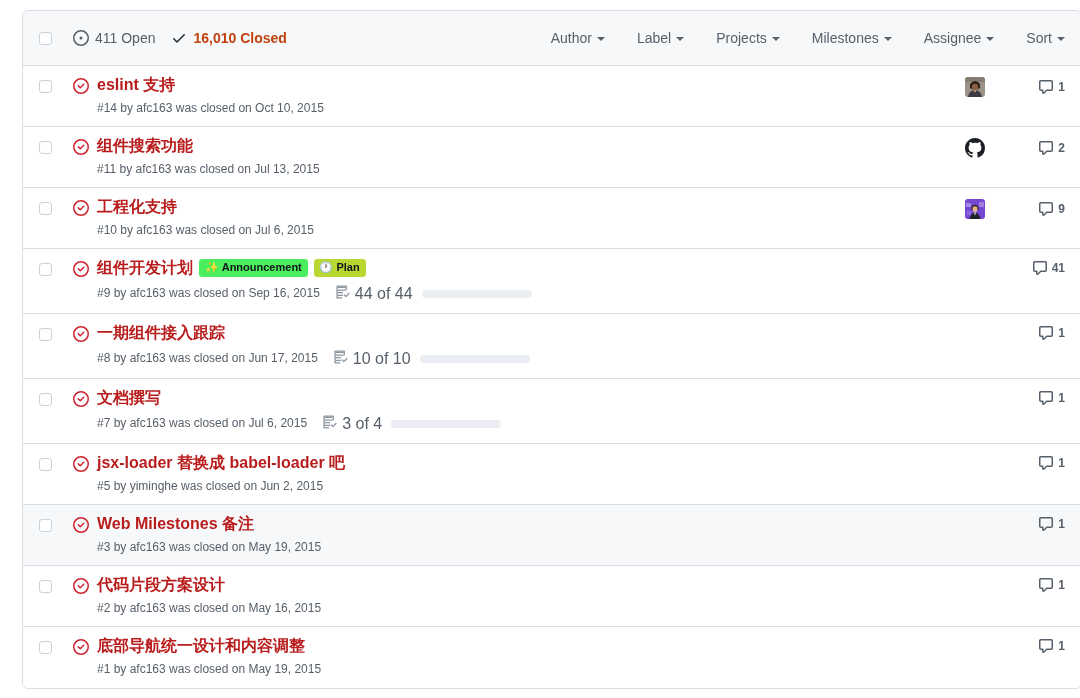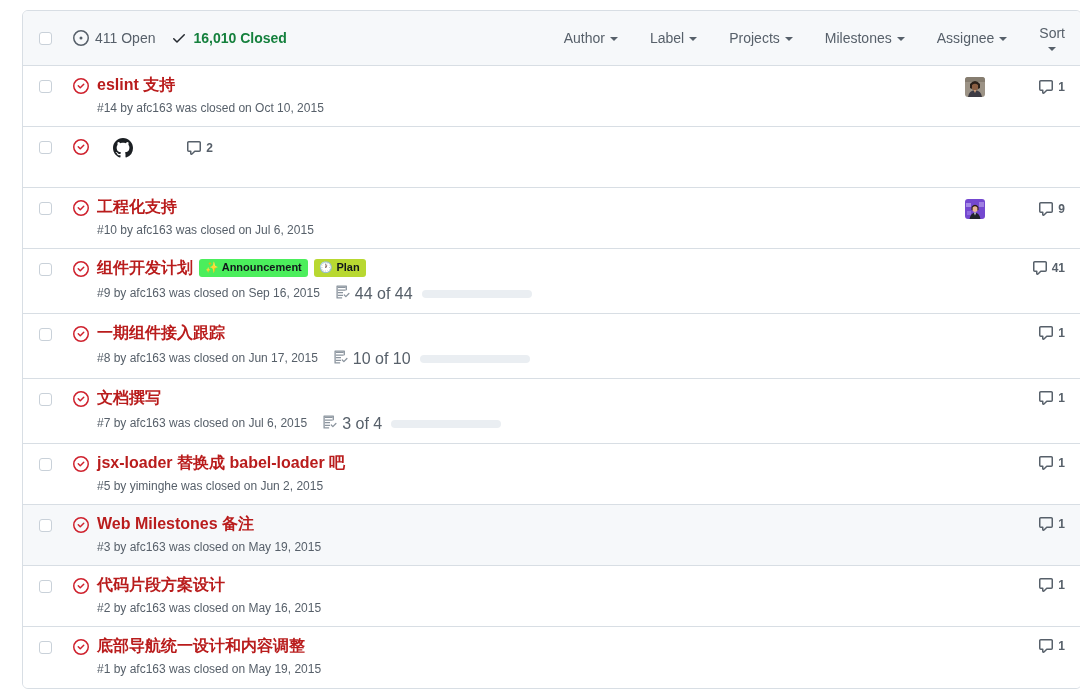--- a/index.html
+++ b/index.html
@@ -82,21 +82,21 @@
     cursor: pointer;
     white-space: nowrap;
   }
 
   .state-open {
     color: #57606a;
     font-weight: 400;
   }
 
   .state-closed {
-    color: #15803d;
+    color: #c2410c;
     font-weight: 700;
   }
 
   .state-item svg { display: block; }
 
   .filters {
     margin-left: auto;
     display: flex;
     align-items: center;
     gap: 0px;
@@ -108,21 +108,21 @@
     gap: 5px;
     font-size: 14px;
     color: #57606a;
     background: transparent;
     border: none;
     padding: 6px 16px;
     cursor: pointer;
     font-family: inherit;
     white-space: nowrap;
   }
-  .filter-btn:last-child { padding-right: 0; flex-direction: column; }
+  .filter-btn:last-child { padding-right: 0; }
 
   .caret {
     width: 0;
     height: 0;
     border-left: 4px solid transparent;
     border-right: 4px solid transparent;
     border-top: 4px solid currentColor;
     display: inline-block;
     margin-top: 1px;
   }
@@ -377,20 +377,28 @@
         <div class="issue-row">
           <div class="row-chk-cell">
             <input type="checkbox" class="chk" style="">
           </div>
           <div class="row-icon-cell">
             <svg width="16" height="16" viewBox="0 0 16 16" fill="#cf222e" aria-hidden="true">
               <path d="M11.28 6.78a.75.75 0 0 0-1.06-1.06L7.25 8.69 5.78 7.22a.75.75 0 0 0-1.06 1.06l2 2a.75.75 0 0 0 1.06 0l3.5-3.5Z"></path>
               <path d="M16 8A8 8 0 1 1 0 8a8 8 0 0 1 16 0Zm-1.5 0a6.5 6.5 0 1 0-13 0 6.5 6.5 0 0 0 13 0Z"></path>
             </svg>
           </div>
+          <div class="row-main">
+            <div class="title-line">
+              <a class="issue-title">组件搜索功能</a>
+            </div>
+            <div class="meta-line">
+              <span class="meta-text">#11 by afc163 was closed on Jul 13, 2015</span>
+            </div>
+          </div>
           <div class="row-right">
             <div class="avatar-cell">
               <span class="avatar">
                 <svg width="20" height="20" viewBox="0 0 16 16" fill="#1b1f23" aria-hidden="true">
                   <path d="M8 0C3.58 0 0 3.58 0 8c0 3.54 2.29 6.53 5.47 7.59.4.07.55-.17.55-.38 0-.19-.01-.82-.01-1.49-2.01.37-2.53-.49-2.69-.94-.09-.23-.48-.94-.82-1.13-.28-.15-.68-.52-.01-.53.63-.01 1.08.58 1.23.82.72 1.21 1.87.87 2.33.66.07-.52.28-.87.51-1.07-1.78-.2-3.64-.89-3.64-3.95 0-.87.31-1.59.82-2.15-.08-.2-.36-1.02.08-2.12 0 0 .67-.21 2.2.82.64-.18 1.32-.27 2-.27s1.36.09 2 .27c1.53-1.04 2.2-.82 2.2-.82.44 1.1.16 1.92.08 2.12.51.56.82 1.27.82 2.15 0 3.07-1.87 3.75-3.65 3.95.29.25.54.73.54 1.48 0 1.07-.01 1.93-.01 2.2 0 .21.15.46.55.38A8.012 8.012 0 0 0 16 8c0-4.42-3.58-8-8-8Z"></path>
                 </svg>
               </span>
             </div>
             <a class="comments-cell">
               <span>

